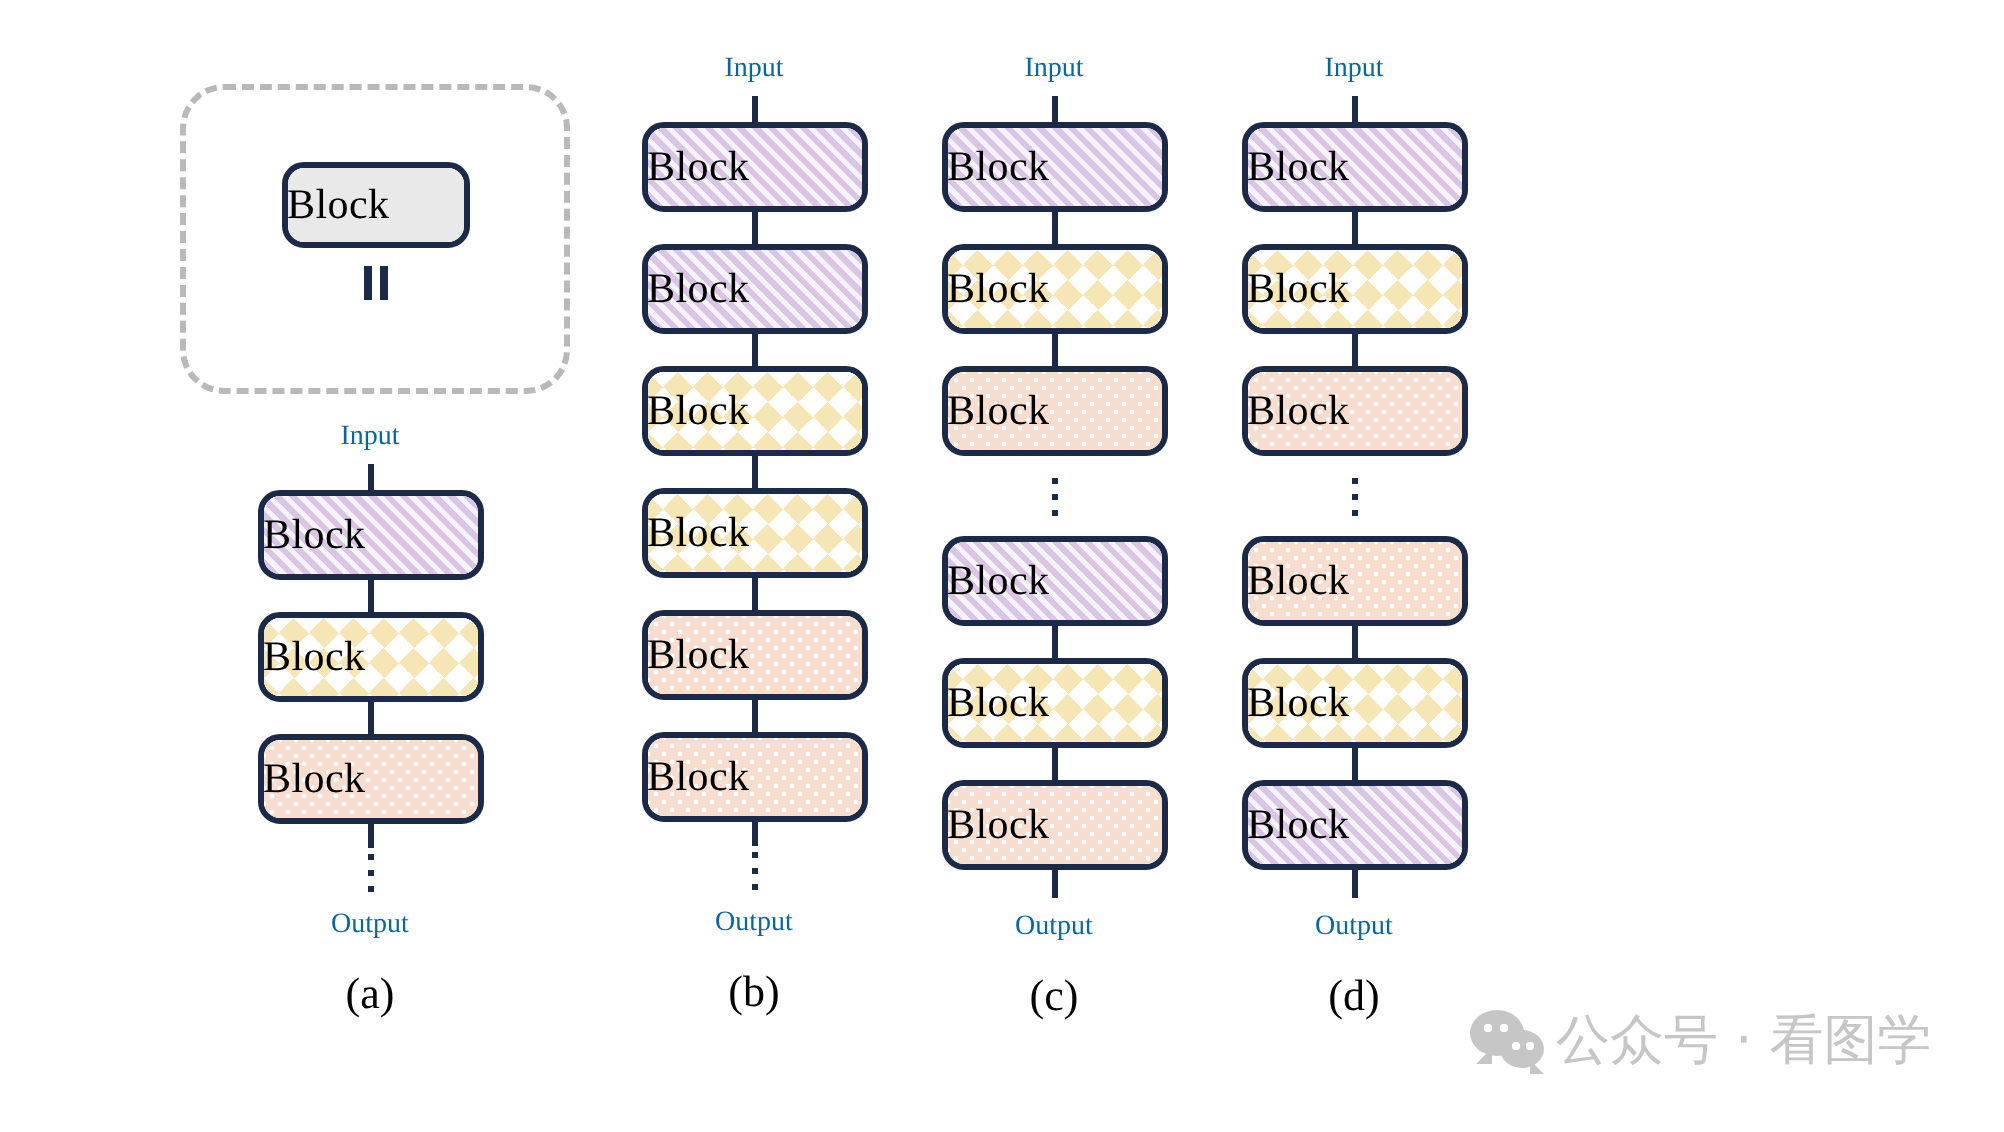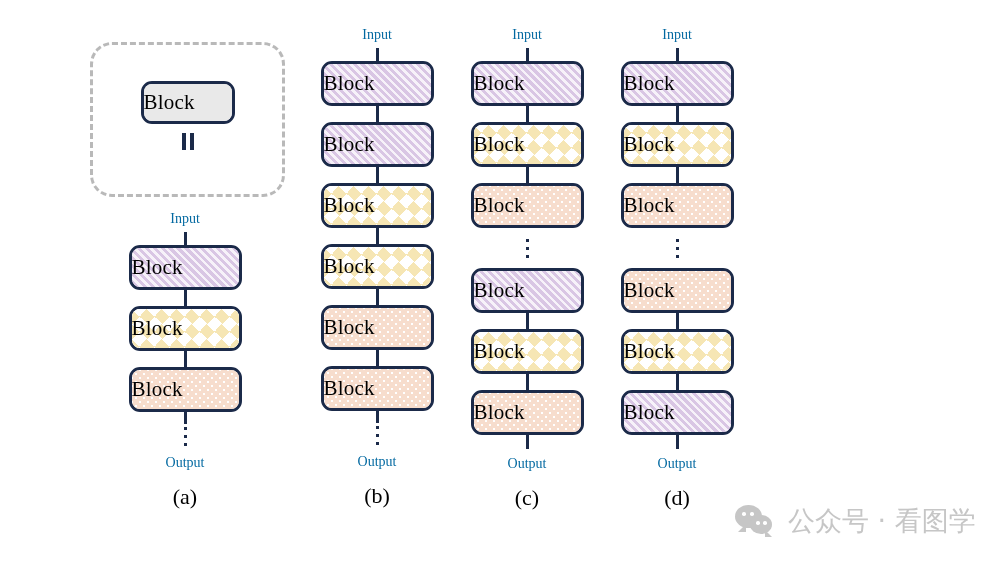--- a/index.html
+++ b/index.html
@@ -112,21 +112,21 @@
     display:flex;align-items:center;justify-content:center;
     letter-spacing:0;
   }
   .eqsym b{
     display:inline-block;width:4px;height:17px;background:#1b2a49;margin:0 2px;
   }
 
   
   .watermark{
     position:absolute;
-    display:flex;align-items:center;gap:13px;
+    display:flex;align-items:center;gap:3px;
     color:#c6c6c6;
     font-family:"DejaVu Sans","Liberation Sans",sans-serif;
     font-size:27px;
     line-height:30px;
     white-space:nowrap;
     user-select:none;
   }
   .wm-logo{position:relative;width:40px;height:32px;flex:none;}
   .wm-logo .b1,.wm-logo .b2{position:absolute;background:#c6c6c6;border-radius:50%;}
   .wm-logo .b1{left:0;top:0;width:27px;height:23px;}

